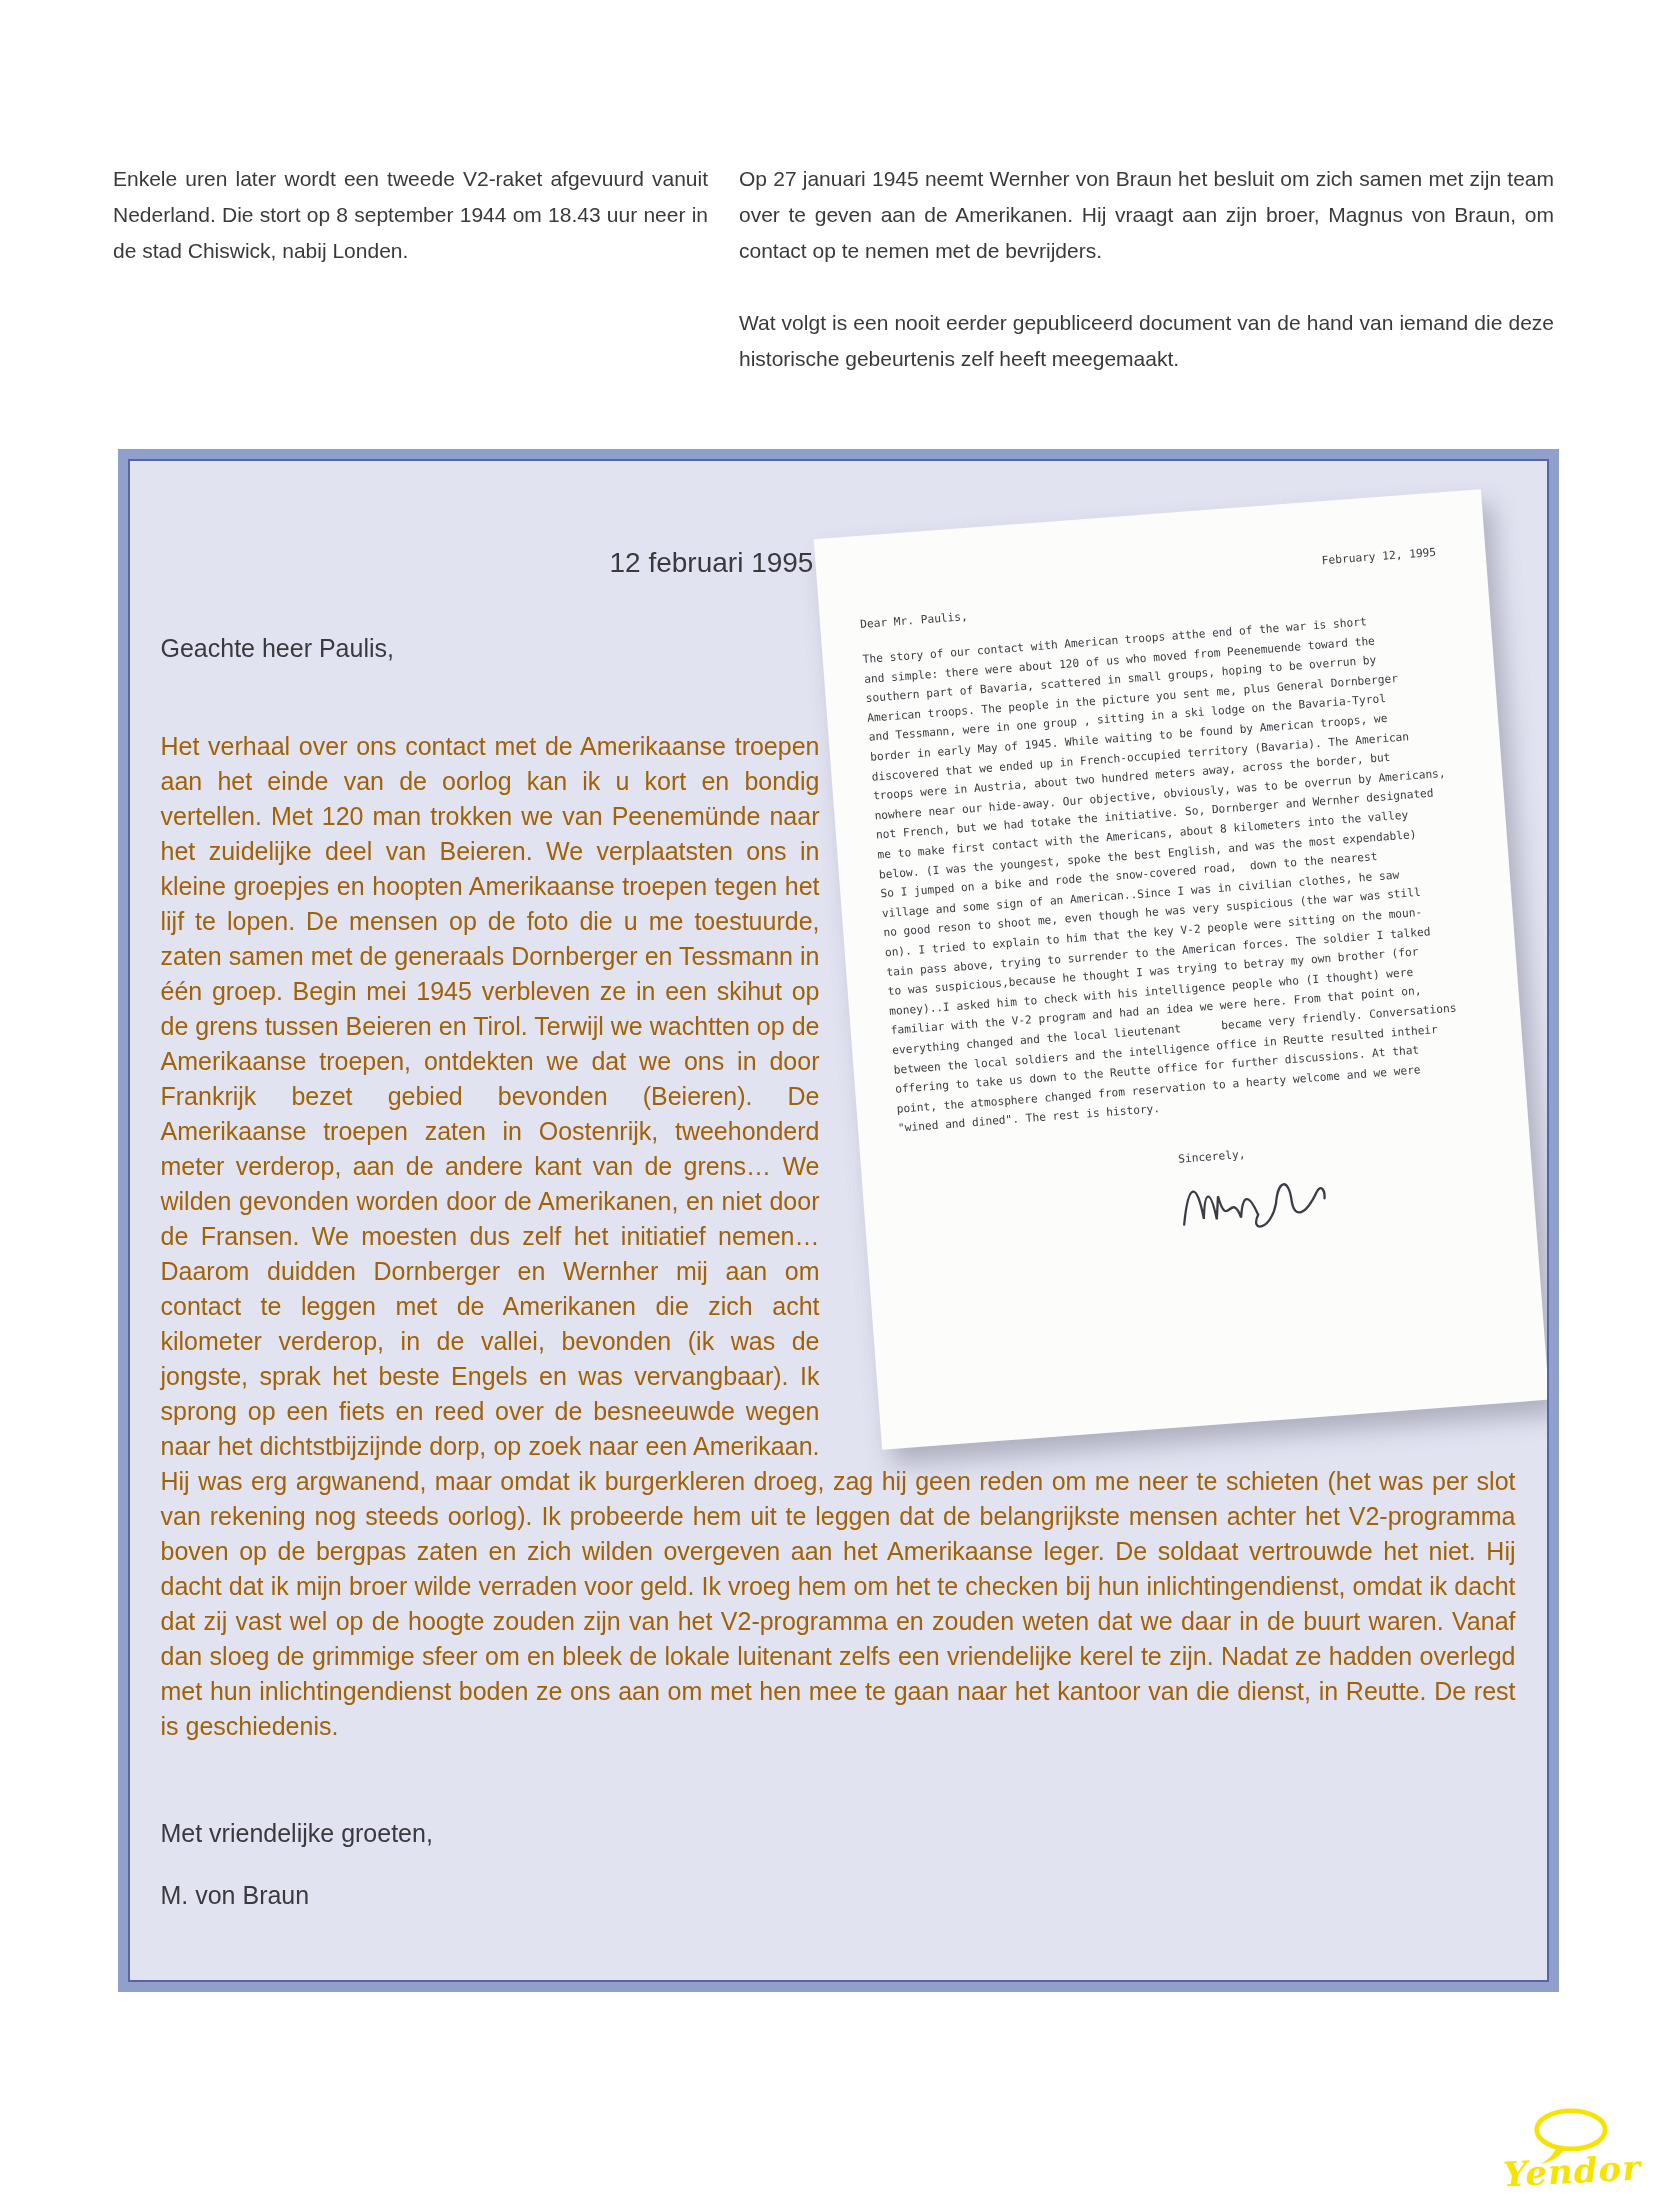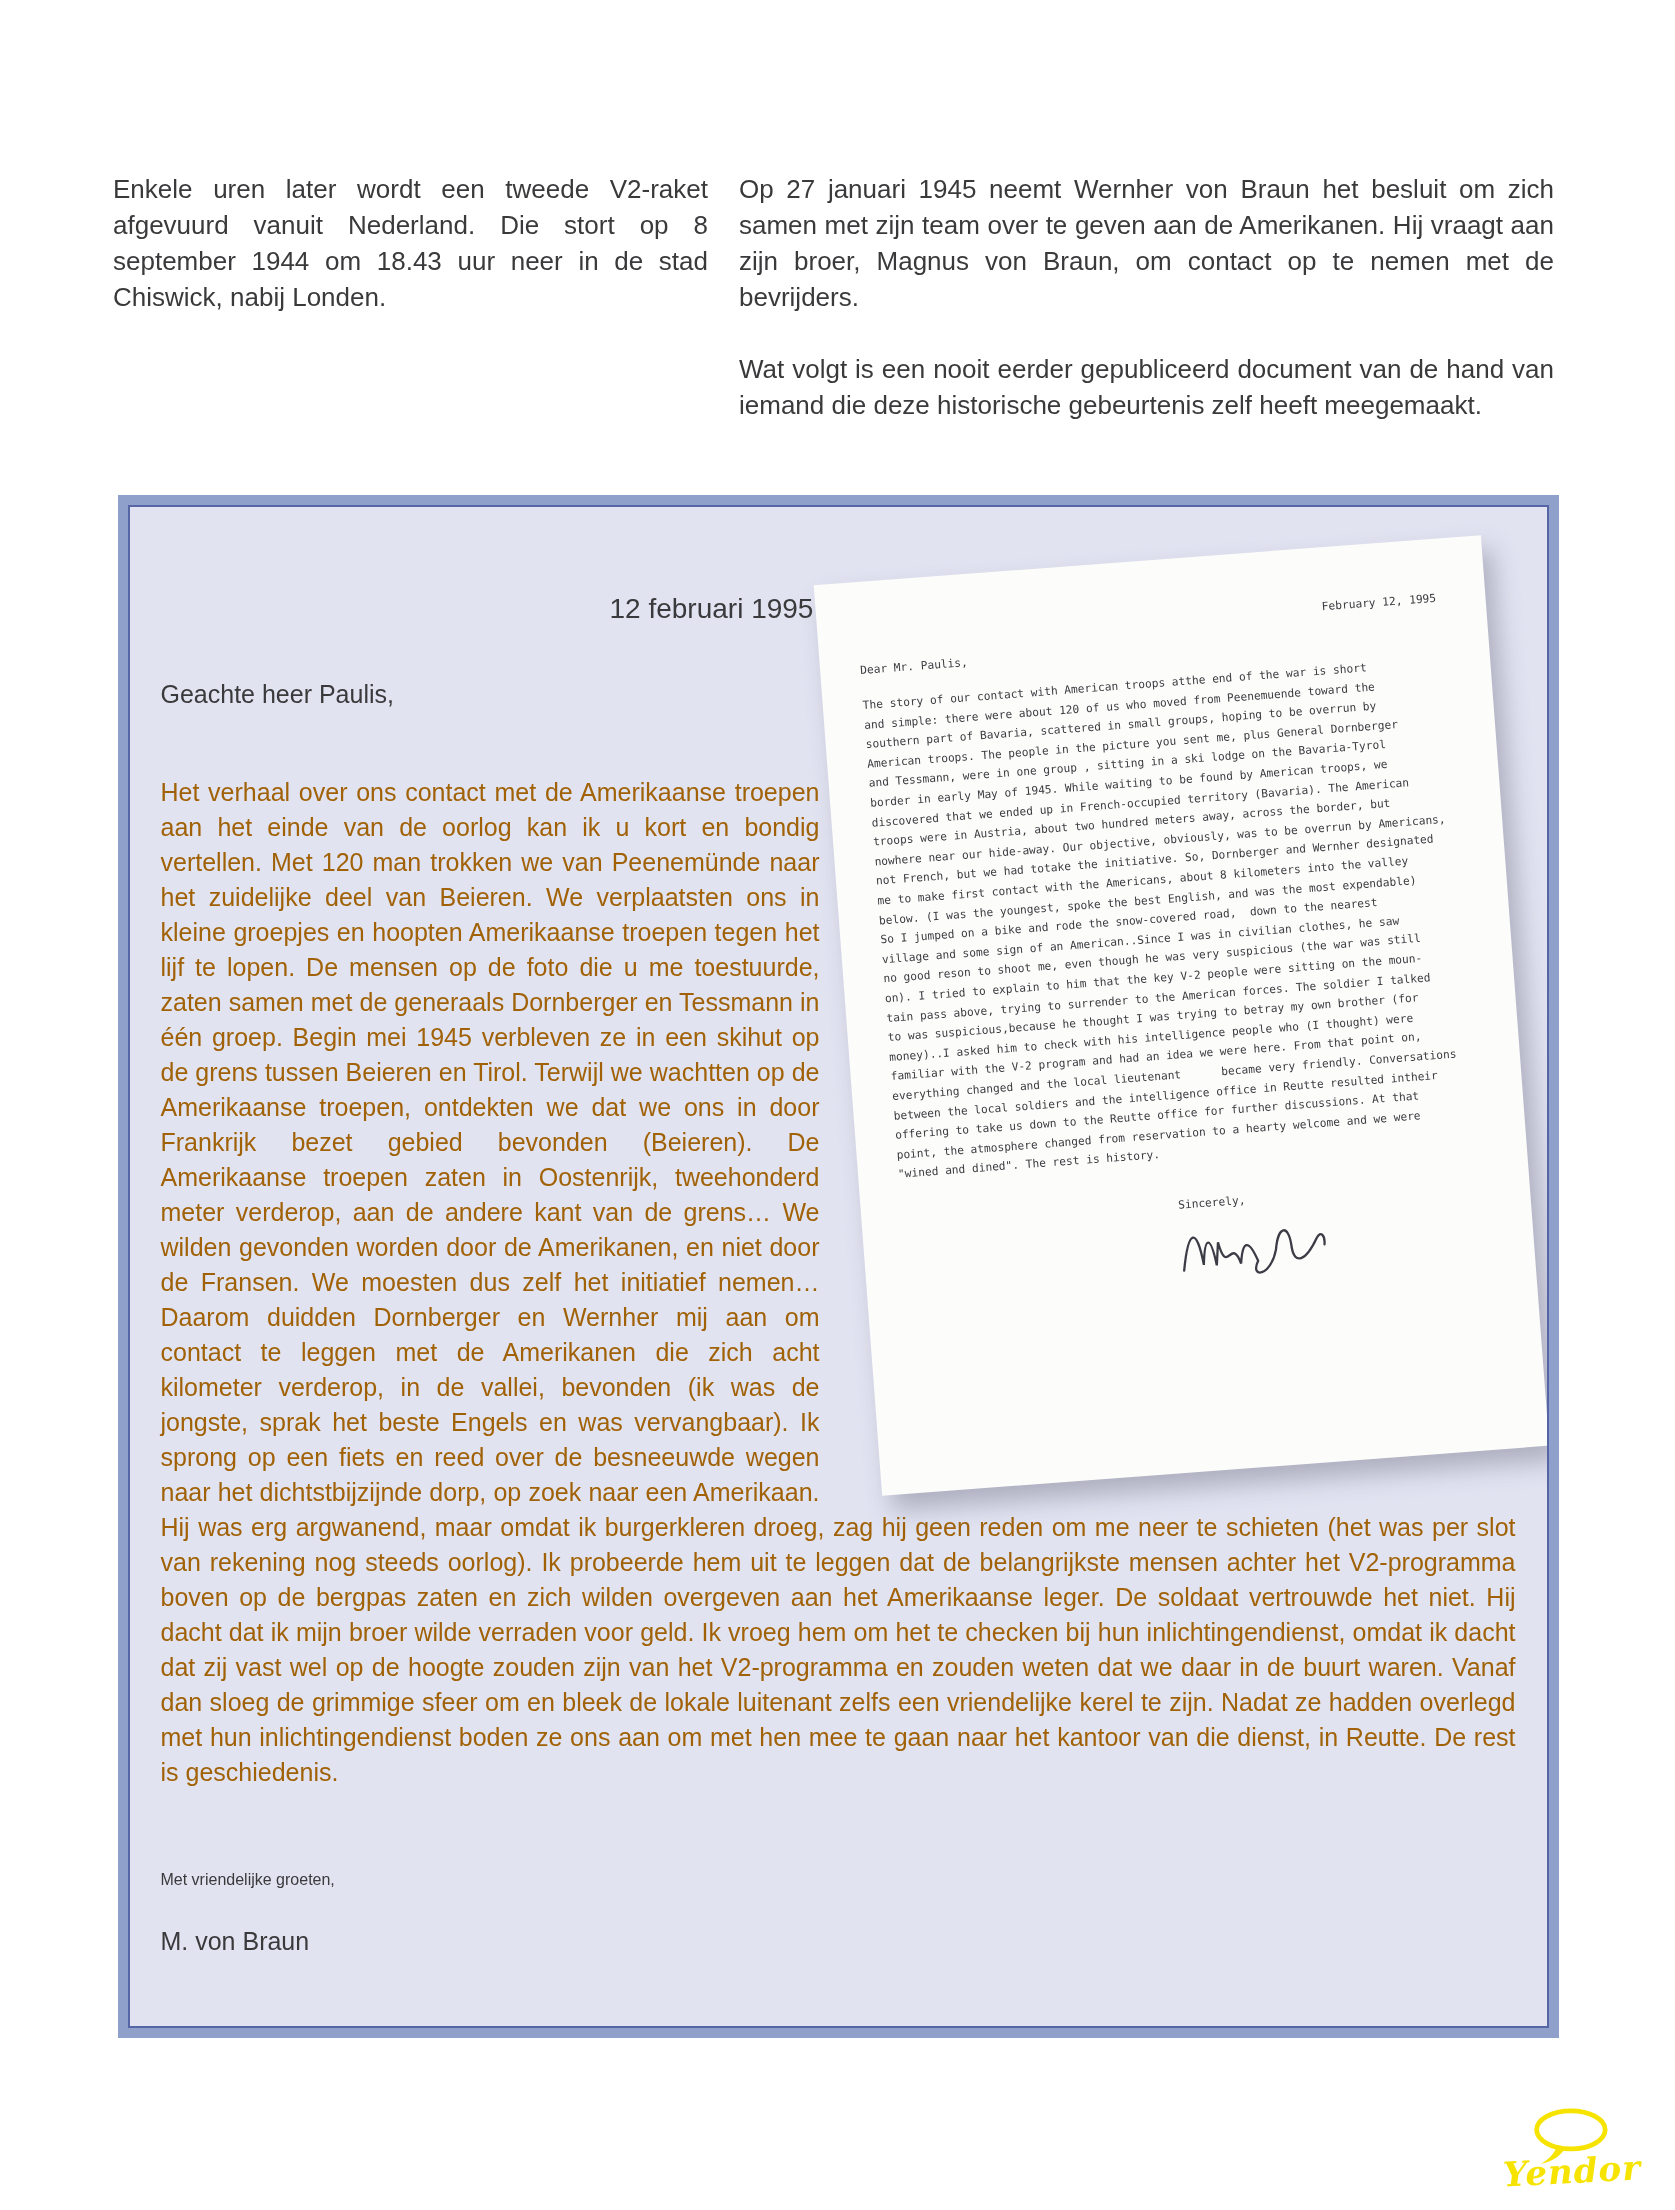--- a/index.html
+++ b/index.html
@@ -13,22 +13,22 @@
   }
   
   .intro {
     display:flex;
     padding:161px 122px 0 113px;
     gap:31px;
   }
   .intro .col-left { width:595px; flex:0 0 auto; }
   .intro .col-right { flex:1; }
   .intro p {
-    margin:10px 0 36px 0;
-    font-size:26px;
+    margin:0 0 36px 0;
+    font-size:21px;
     line-height:36px;
     text-align:justify;
   }
   
   .letter-box {
     margin:36px auto 0 auto;
     width:1441px;
     border:10.5px solid #8fa0cb;
     box-sizing:border-box;
   }
@@ -52,21 +52,21 @@
   .letter-flow {  }
   .letter-body {
     margin:0;
     font-size:25px;
     line-height:35px;
     text-align:justify;
     color:#a16207;
   }
   .box-closing {
     clear:both;
-    font-size:16px;
+    font-size:25px;
     line-height:35px;
     margin:72px 0 0 0;
   }
   .box-signoff {
     font-size:25px;
     line-height:35px;
     margin:27px 0 0 0;
   }
   
   .scan {

